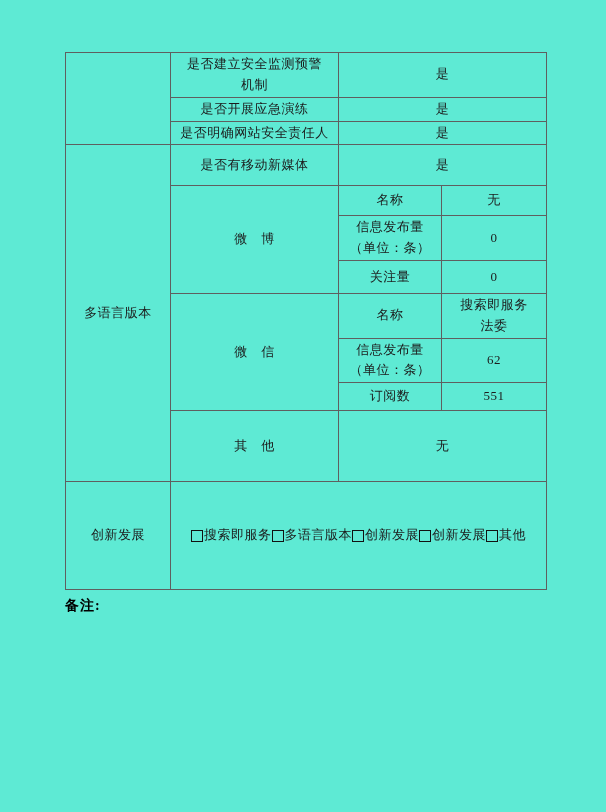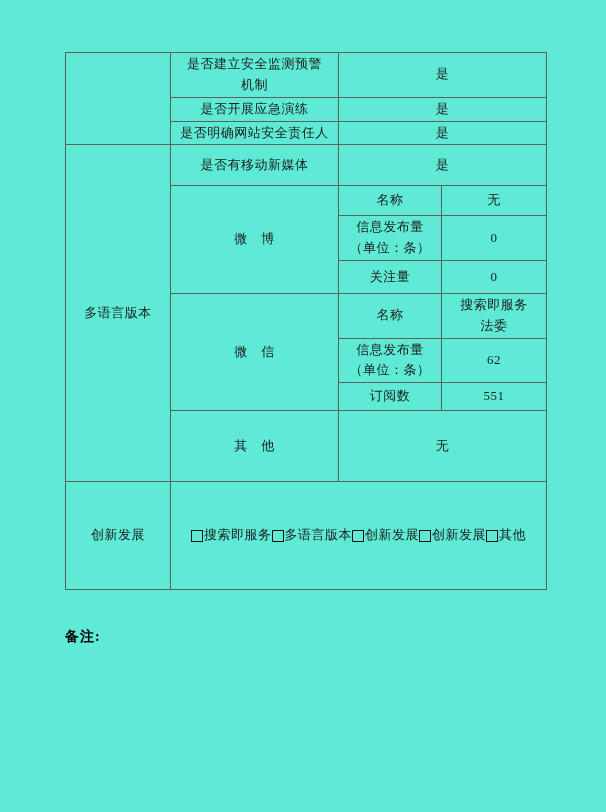--- a/index.html
+++ b/index.html
@@ -58,21 +58,20 @@
     flex: 0 0 auto;
   }
   .notes {
     position: absolute;
     left: 65px;
     top: 597px;
     font-size: 14px;
     font-weight: bold;
     letter-spacing: 1px;
     color: #000;
-    margin-top: 31px;
   }
 </style>
 </head>
 <body>
 
 <div class="page">
 
   <table class="report-table">
     <colgroup>
       <col style="width:105px">

